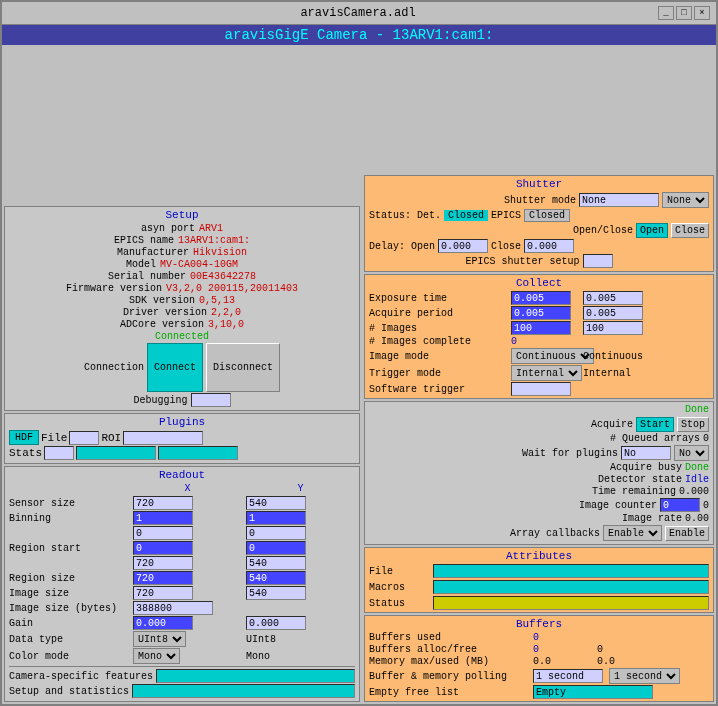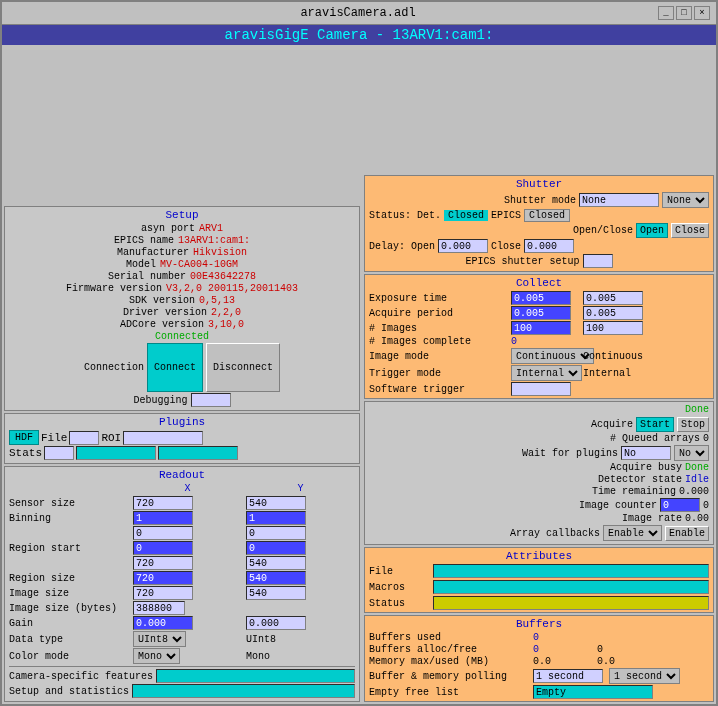--- a/index.html
+++ b/index.html
@@ -362,21 +362,21 @@
 
           <span>Region size</span>
           <input type="text" class="input-field input-blue" style="width: 60px;" value="720">
           <input type="text" class="input-field input-blue" style="width: 60px;" value="540">
 
           <span>Image size</span>
           <input type="text" class="input-field" style="width: 60px;" value="720">
           <input type="text" class="input-field" style="width: 60px;" value="540">
 
           <span>Image size (bytes)</span>
-          <input type="text" class="input-field" style="width: 52px;" value="388800">
+          <input type="text" class="input-field" style="width: 80px;" value="388800">
           <div></div>
 
           <span>Gain</span>
           <input type="text" class="input-field input-blue" style="width: 60px;" value="0.000">
           <input type="text" class="input-field" style="width: 60px;" value="0.000">
 
           <span>Data type</span>
           <div style="display:flex;align-items:center;gap:2px;">
             <select><option>UInt8</option></select>
           </div>

